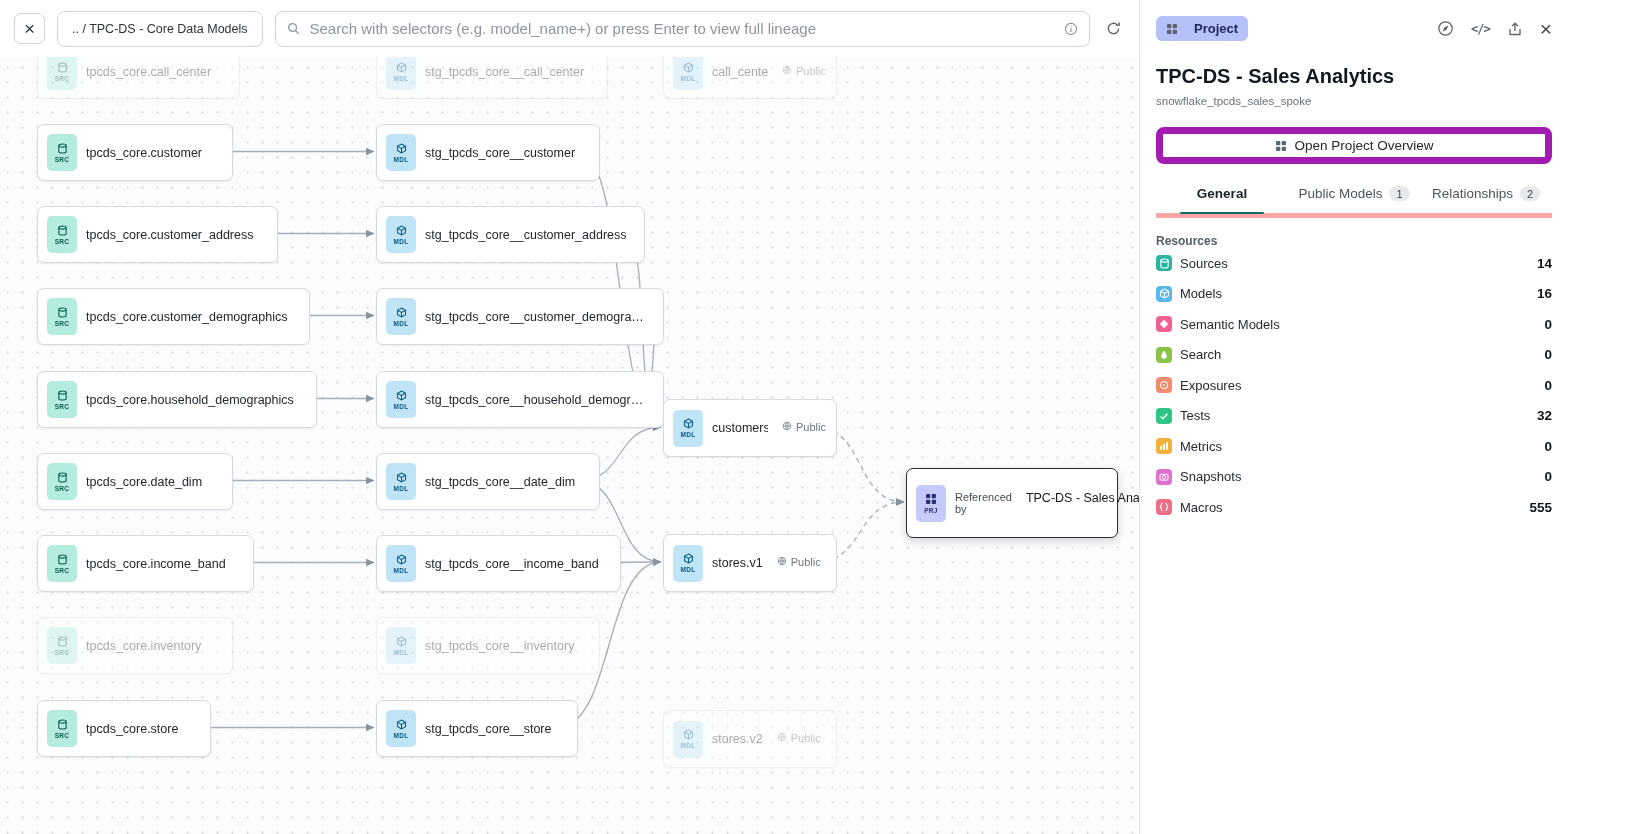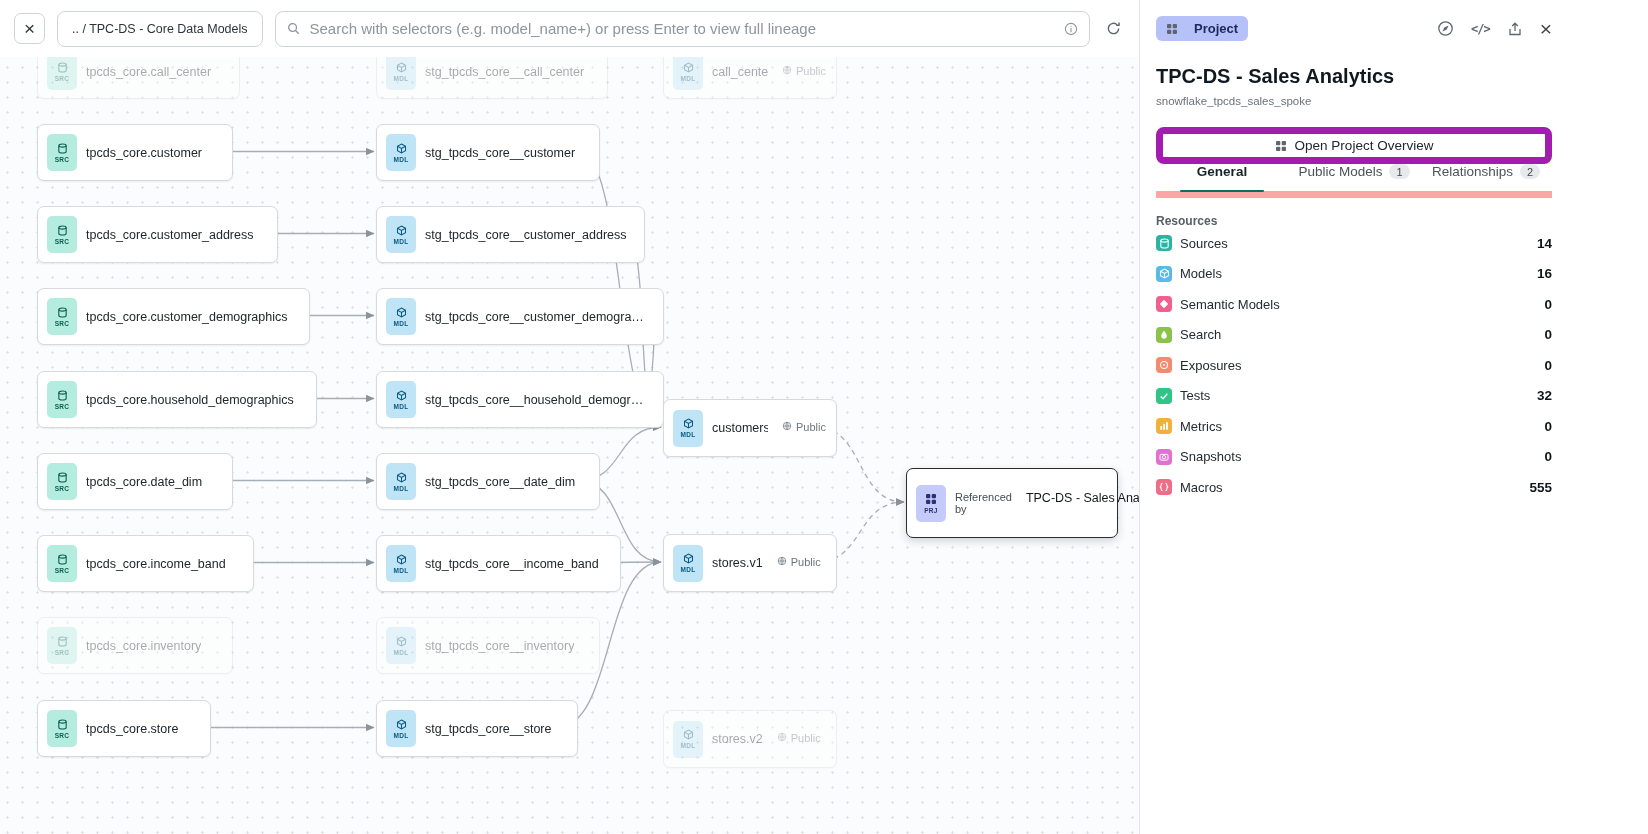--- a/index.html
+++ b/index.html
@@ -85,21 +85,21 @@
   .icon.act { color:#5c666e; cursor:pointer; }
   .icon.code { font-size:12px; font-weight:700; font-family:"DejaVu Sans Mono", monospace; letter-spacing:-1px; }
   .icon.x { font-size:21px; line-height:1; color:#3d454c; }
   .title { margin:24px 0 0 0; font-size:20px; font-weight:700; color:#101820; }
   .subtitle { margin-top:7px; font-size:11.5px; color:#6a737a; }
   .overview-btn {
     margin-top:20px; width:100%; height:37px; border:7px solid #a21caf; border-radius:8px; background:#fff;
     display:flex; align-items:center; justify-content:center; gap:8px; font-size:13.5px; color:#21282e;
     cursor:pointer; font-family:"Liberation Sans", sans-serif;
   }
-  .tabs { display:flex; border-bottom:7px solid #fca5a5; }
+  .tabs { margin-top:22px; display:flex; border-bottom:5px solid #fca5a5; }
   .tab {
     flex:1; display:flex; align-items:center; justify-content:center; gap:7px;
     padding-bottom:12px; font-size:13.5px; color:#4a545b; cursor:pointer; position:relative;
   }
   .tab.active { color:#16232b; font-weight:700; }
   .tab.active::after {
     content:""; position:absolute; left:18%; right:18%; bottom:-1px; height:2.5px; background:#0c6e62; border-radius:2px;
   }
   .tab-badge {
     background:#e7eaec; color:#3f474d; font-size:11px; border-radius:10px; padding:1.5px 7px; font-weight:400;

